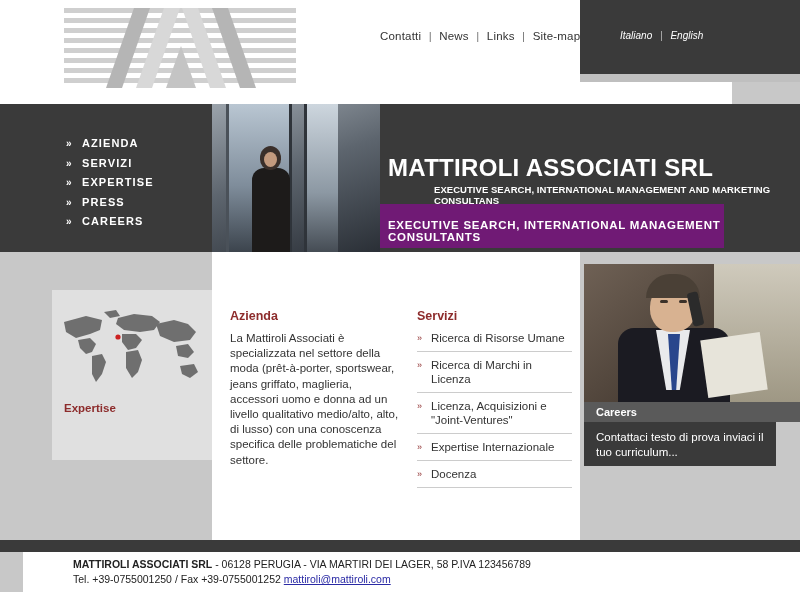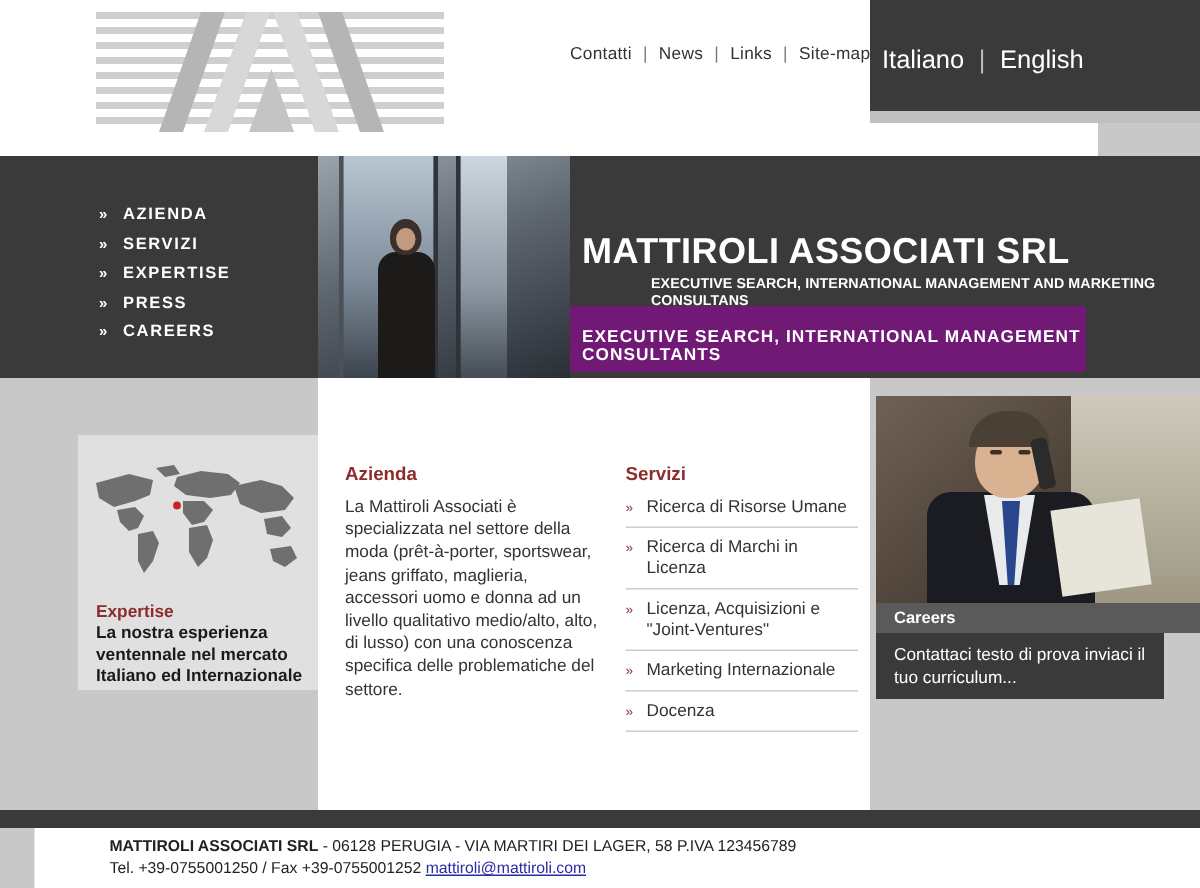--- a/index.html
+++ b/index.html
@@ -44,22 +44,22 @@
   .nav-top {
     position: absolute; left: 380px; top: 30px;
     font-size: 11.5px; color: #333333;
     letter-spacing: 0.2px;
   }
   .nav-top a {
     color: #333333; text-decoration: none;
   }
   .nav-top .sep { color: #777777; margin: 0 4px; }
   .nav-lang {
-    position: absolute; left: 588px; top: 30px;
-    font-size: 17px; color: #ffffff;
+    position: absolute; left: 620px; top: 30px;
+    font-size: 10px; color: #ffffff; font-style: italic;
   }
   .nav-lang a { color: #ffffff; text-decoration: none; }
   .nav-lang .sep { color: #bbbbbb; margin: 0 5px; }
 
   
   .hero {
     position: absolute; left: 0; top: 104px; width: 800px; height: 148px;
   }
   .hero-left {
     position: absolute; left: 0; top: 0; width: 212px; height: 148px;
@@ -382,21 +382,20 @@
           <path d="M100 20 L118 16 L132 20 L140 28 L134 36 L118 38 L104 32 Z"></path>
           <path d="M120 42 L132 40 L138 48 L132 54 L122 52 Z"></path>
           <path d="M124 62 L138 60 L142 68 L134 74 L126 70 Z"></path>
           <path d="M48 8 L60 6 L64 12 L54 14 Z"></path>
         </g>
         <circle cx="62" cy="33" r="2.6" fill="#cc2222"></circle>
       </svg>
     </div>
     <div class="expertise-block">
       <div class="expertise-title">Expertise</div>
-      <div class="expertise-text">La nostra esperienza ventennale nel mercato Italiano ed Internazionale</div>
     </div>
   </div>
 
   <div class="content-white">
     <div class="col-azienda">
       <div class="col-head">Azienda</div>
       <div class="col-body">La Mattiroli Associati è specializzata nel settore della moda (prêt-à-porter, sportswear, jeans griffato, maglieria, accessori uomo e donna ad un livello qualitativo medio/alto, alto, di lusso) con una conoscenza specifica delle problematiche del settore.</div>
     </div>
 
     <div class="col-servizi">
@@ -409,21 +408,21 @@
         <li class="srv-item">
           <span class="bullet">»</span>
           <span>Ricerca di Marchi in Licenza</span>
         </li>
         <li class="srv-item">
           <span class="bullet">»</span>
           <span>Licenza, Acquisizioni e "Joint-Ventures"</span>
         </li>
         <li class="srv-item">
           <span class="bullet">»</span>
-          <span>Marketing Internazionale</span>
+          <span>Expertise Internazionale</span>
         </li>
         <li class="srv-item">
           <span class="bullet">»</span>
           <span>Docenza</span>
         </li>
       </ul>
     </div>
   </div>
 
   <div class="right-col">

